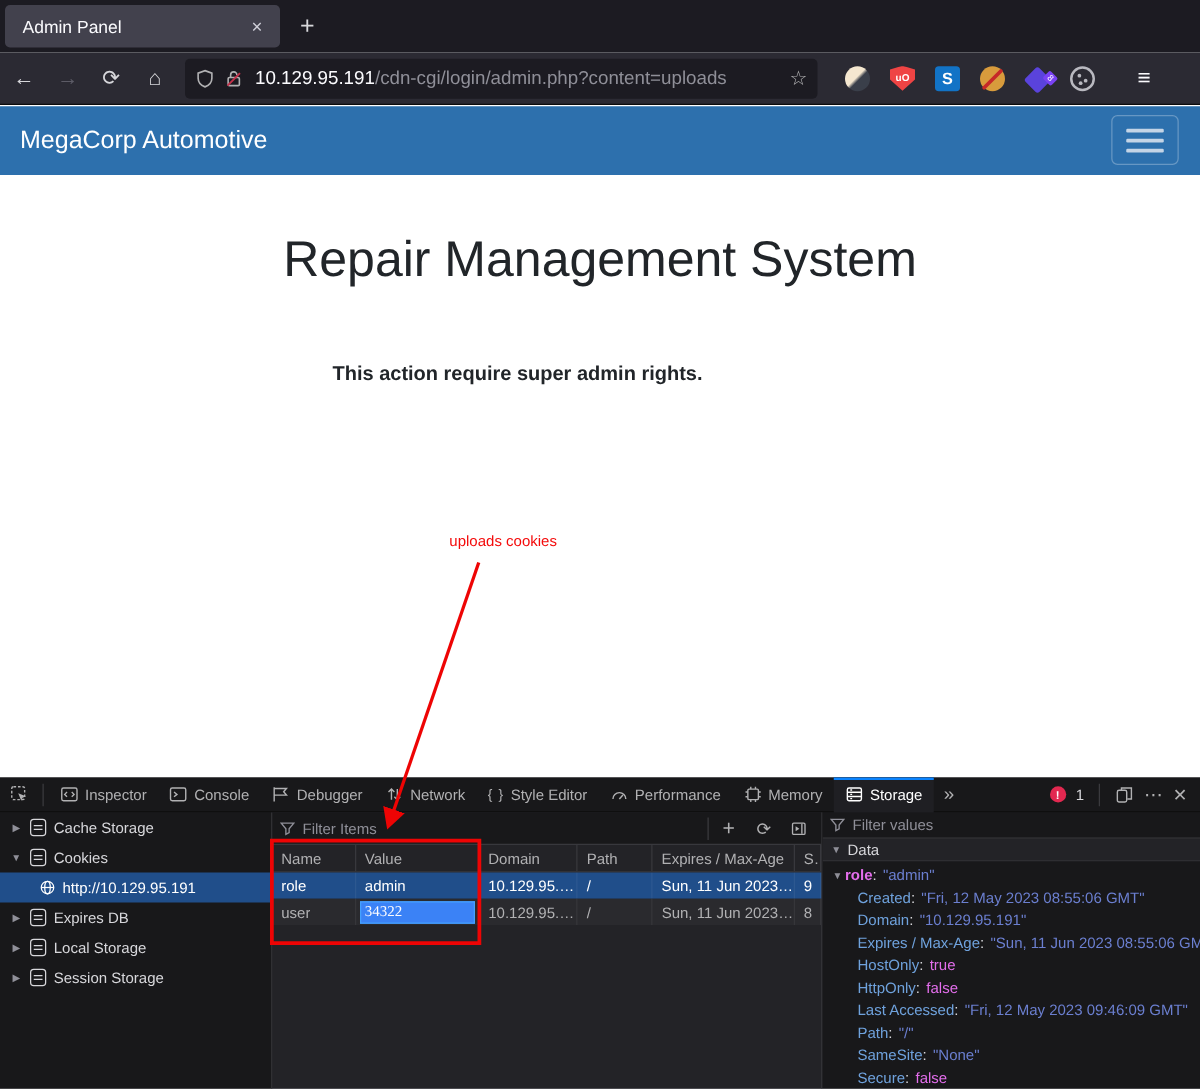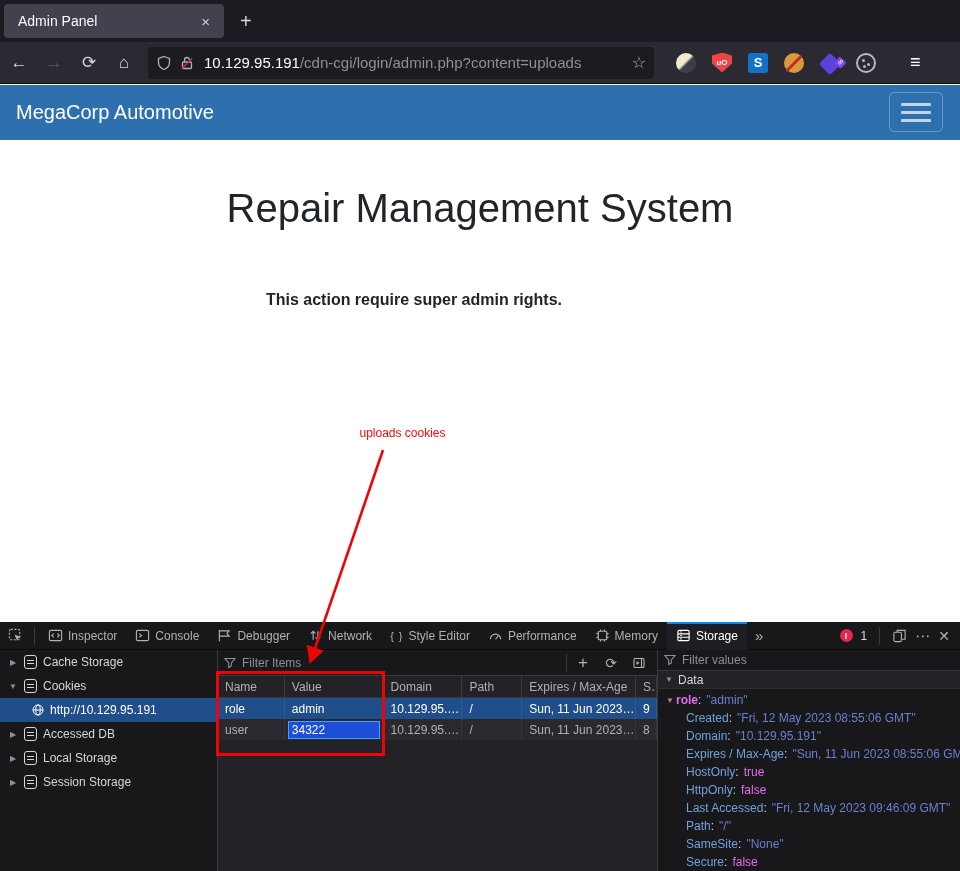--- a/index.html
+++ b/index.html
@@ -98,22 +98,22 @@
   .hdr-row { height:22px; background:#232327; border-bottom:1px solid #38383d; color:#b1b1b3; }
   .hdr-row .cell { border-right:1px solid #38383d; }
   .cell { padding:0 0 0 7px; display:flex; align-items:center; white-space:nowrap; overflow:hidden; }
   .cell span { overflow:hidden; text-overflow:ellipsis; white-space:nowrap; }
   .c-name{width:67px;} .c-value{width:99px;} .c-domain{width:79px;} .c-path{width:60px;}
   .c-exp{width:114px;} .c-size{width:21px; border-right:none;}
   .c-row { height:21px; color:#b1b1b3; }
   .c-row .cell { border-right:1px solid rgba(255,255,255,0.06); }
   .c-row.selected { background:#204e8a; color:#fff; }
   .c-row.r2 { background:#2a2a2e; }
-  .val-edit { width:92px; height:18px; background:#1d4ed8; border:1px solid #45a1ff; color:#fbfbfe;
-    font-size:12px; font-family:Liberation Sans, sans-serif; padding:0 3px; outline:none; }
+  .val-edit { width:92px; height:18px; background:#3b82f6; border:1px solid #45a1ff; color:#fbfbfe;
+    font-size:12px; font-family:Liberation Serif, serif; padding:0 3px; outline:none; }
 
   #dt-data { flex:1; background:#18181a; display:flex; flex-direction:column; overflow:hidden; }
   .data-hdr { height:22px; background:#232327; border-bottom:1px solid #2e2e32; display:flex; align-items:center;
     gap:4px; padding-left:6px; color:#d7d7db; }
   #tree { padding:2px 0 0 6px; }
   .titem { height:18px; display:flex; align-items:center; white-space:nowrap; overflow:hidden; }
   .titem .twisty { width:12px; }
   .titem.child { padding-left:22px; }
   .k-root { color:#e36eec; font-weight:bold; }
   .k-prop { color:#6fa2dd; }
@@ -288,21 +288,21 @@
           <svg class="fun" viewBox="0 0 12 12" fill="none" stroke="#fff" stroke-width="1">
             <circle cx="6" cy="6" r="5"></circle>
               <ellipse cx="6" cy="6" rx="2.2" ry="5"></ellipse>
               <path d="M1 6h10"></path>
           </svg>
           <span>http://10.129.95.191</span>
         </div>
         <div class="side-item">
           <span class="twisty">▶</span>
           <span class="db-icon"></span>
-          <span>Accessed DB</span>
+          <span>Expires DB</span>
         </div>
         <div class="side-item">
           <span class="twisty">▶</span>
           <span class="db-icon"></span>
           <span>Local Storage</span>
         </div>
         <div class="side-item">
           <span class="twisty">▶</span>
           <span class="db-icon"></span>
           <span>Session Storage</span>

